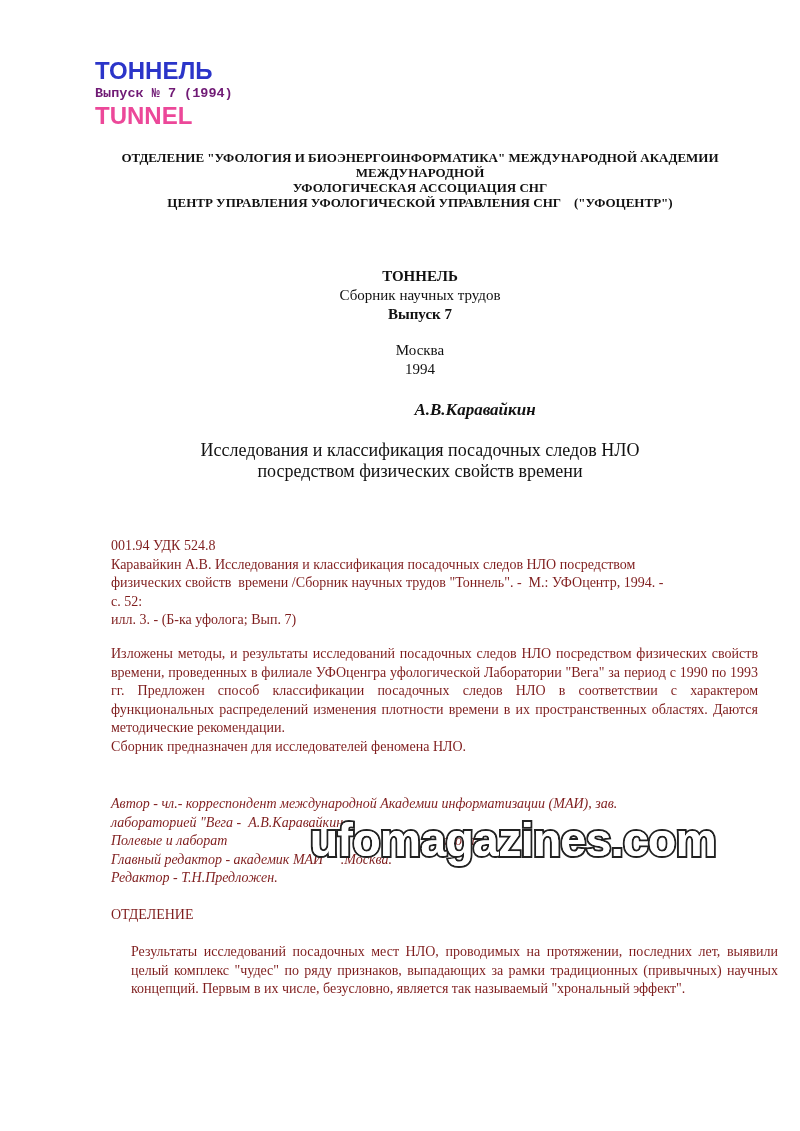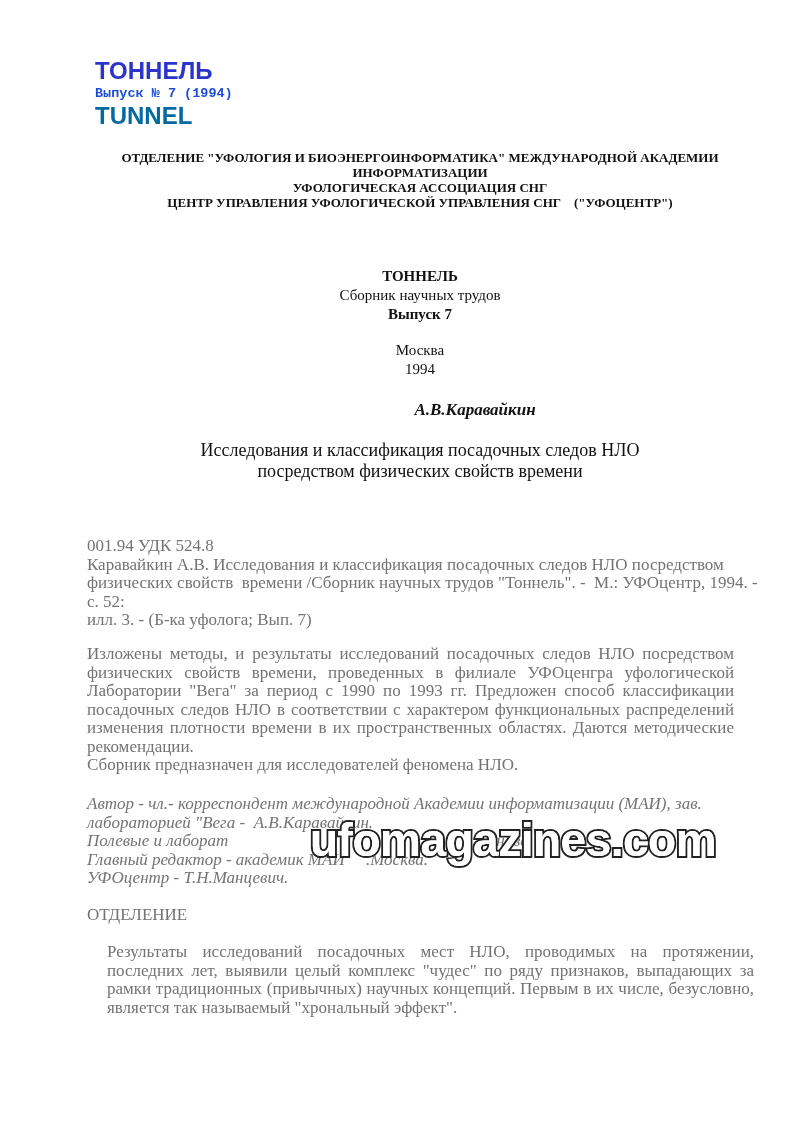--- a/index.html
+++ b/index.html
@@ -1,30 +1,30 @@
 <!DOCTYPE html>
 <html><head>
 <meta charset="utf-8">
 <style>
   html, body { margin: 0; padding: 0; background: #ffffff; }
   body { width: 800px; height: 1131px; position: relative; overflow: hidden; font-family: "Liberation Serif", serif; color: #1a1a2e; }
   .page { position: absolute; left: 0; top: 0; width: 752px; height: 1131px; }
   .mast1 { position: absolute; left: 95px; top: 58px; font-family: "Liberation Sans", sans-serif; font-weight: bold; font-size: 24px; color: #2b35c9; line-height: 26px; }
-  .mast2 { position: absolute; left: 95px; top: 86px; font-family: "Liberation Mono", monospace; font-weight: bold; font-size: 13.5px; color: #1d4ed8; line-height: 16px; }
-  .mast3 { position: absolute; left: 95px; top: 103px; font-family: "Liberation Sans", sans-serif; font-weight: bold; font-size: 24px; color: #0369a1; line-height: 26px; }
+  .mast2 { position: absolute; left: 95px; top: 86px; font-family: "Liberation Mono", monospace; font-weight: bold; font-size: 13.5px; color: #701a75; line-height: 16px; }
+  .mast3 { position: absolute; left: 95px; top: 103px; font-family: "Liberation Sans", sans-serif; font-weight: bold; font-size: 24px; color: #ec4899; line-height: 26px; }
   .orgs { position: absolute; left: 90px; width: 660px; top: 150px; text-align: center; font-weight: bold; font-size: 13px; line-height: 15px; color: #111; }
   .center { position: absolute; left: 0; width: 840px; text-align: center; color: #111; }
   .c-title { top: 268px; font-weight: bold; font-size: 15px; }
   .c-sub { top: 287px; font-size: 15px; }
   .c-issue { top: 306px; font-weight: bold; font-size: 15px; }
   .c-city { top: 342px; font-size: 15px; }
   .c-year { top: 361px; font-size: 15px; }
   .author { position: absolute; left: 0; width: 950px; top: 400px; text-align: center; font-weight: bold; font-style: italic; font-size: 17px; color: #111; }
   .title-block { position: absolute; left: 0; width: 840px; top: 440px; text-align: center; font-size: 18px; line-height: 21px; color: #111; }
-  .para { position: absolute; left: 87px; width: 647px; font-size: 17px; line-height: 18.5px; color: #737373; }
+  .para { position: absolute; left: 111px; width: 647px; font-size: 14px; line-height: 18.5px; color: #7f1d1d; }
   .justify { text-align: justify; }
   .line { display: block; }
   .udc { top: 537px; }
   .abstract { top: 645px; }
   .credits { top: 795px; font-style: italic; }
   .intro-head { top: 906px; }
   .intro { top: 943px; }
   .watermark { position: absolute; left: 310px; top: 815px; font-family: "Liberation Sans", sans-serif; font-weight: bold; font-size: 46px; letter-spacing: -0.5px; color: #ffffff; -webkit-text-stroke: 4px #222; paint-order: stroke fill; line-height: 50px; white-space: nowrap; }
   .wm-fill { position: absolute; left: 310px; top: 815px; font-family: "Liberation Sans", sans-serif; font-weight: bold; font-size: 46px; letter-spacing: -0.5px; color: #ffffff; line-height: 50px; white-space: nowrap; }
 </style>
@@ -32,21 +32,21 @@
 <body>
 
 <div class="page">
 
   <div class="mast1">ТОННЕЛЬ</div>
   <div class="mast2">Выпуск № 7 (1994)</div>
   <div class="mast3">TUNNEL</div>
 
   <div class="orgs">
     <span class="line">ОТДЕЛЕНИЕ "УФОЛОГИЯ И БИОЭНЕРГОИНФОРМАТИКА" МЕЖДУНАРОДНОЙ АКАДЕМИИ</span>
-    <span class="line">ИНФОРМАТИЗАЦИИ</span>
+    <span class="line">МЕЖДУНАРОДНОЙ</span>
     <span class="line">УФОЛОГИЧЕСКАЯ АССОЦИАЦИЯ СНГ</span>
     <span class="line" style="white-space: pre;">ЦЕНТР УПРАВЛЕНИЯ УФОЛОГИЧЕСКОЙ УПРАВЛЕНИЯ СНГ    ("УФОЦЕНТР")</span>
   </div>
 
   <div class="center c-title">ТОННЕЛЬ</div>
   <div class="center c-sub">Сборник научных трудов</div>
   <div class="center c-issue">Выпуск 7</div>
   <div class="center c-city">Москва</div>
   <div class="center c-year">1994</div>
 
@@ -68,21 +68,21 @@
   <div class="para abstract">
     <span class="line justify" style="text-align-last: left;">Изложены методы,  и результаты исследований посадочных следов НЛО посредством физических свойств времени, проведенных в филиале УФОценгра уфологической Лаборатории "Вега" за период с 1990 по 1993 гг. Предложен способ классификации посадочных следов НЛО в соответствии с характером функциональных распределений изменения плотности времени в их пространственных областях. Даются методические рекомендации.</span>
     <span class="line">Сборник предназначен для исследователей феномена НЛО.</span>
   </div>
 
   <div class="para credits">
     <span class="line">Автор - чл.- корреспондент международной Академии информатизации (МАИ), зав.</span>
     <span class="line" style="white-space: pre;">лабораторией "Вега -  А.В.Каравайкин.</span>
     <span class="line" style="white-space: pre;">Полевые и лаборат                                                             анова.</span>
     <span class="line" style="white-space: pre;">Главный редактор - академик МАИ     .Москва.</span>
-    <span class="line">УФОцентр - Т.Н.Манцевич.</span>
+    <span class="line">Редактор - Т.Н.Предложен.</span>
   </div>
 
   <div class="para intro-head">ОТДЕЛЕНИЕ</div>
   <div class="para intro justify" style="text-align-last: left; margin-left: 20px;">Результаты исследований посадочных мест НЛО, проводимых на протяжении, последних лет, выявили целый комплекс "чудес" по ряду признаков, выпадающих за рамки традиционных (привычных) научных концепций. Первым в их числе, безусловно, является так называемый "хрональный эффект".</div>
 
   <div class="watermark">ufomagazines.com</div>
   <div class="wm-fill">ufomagazines.com</div>
 
 </div>
 

